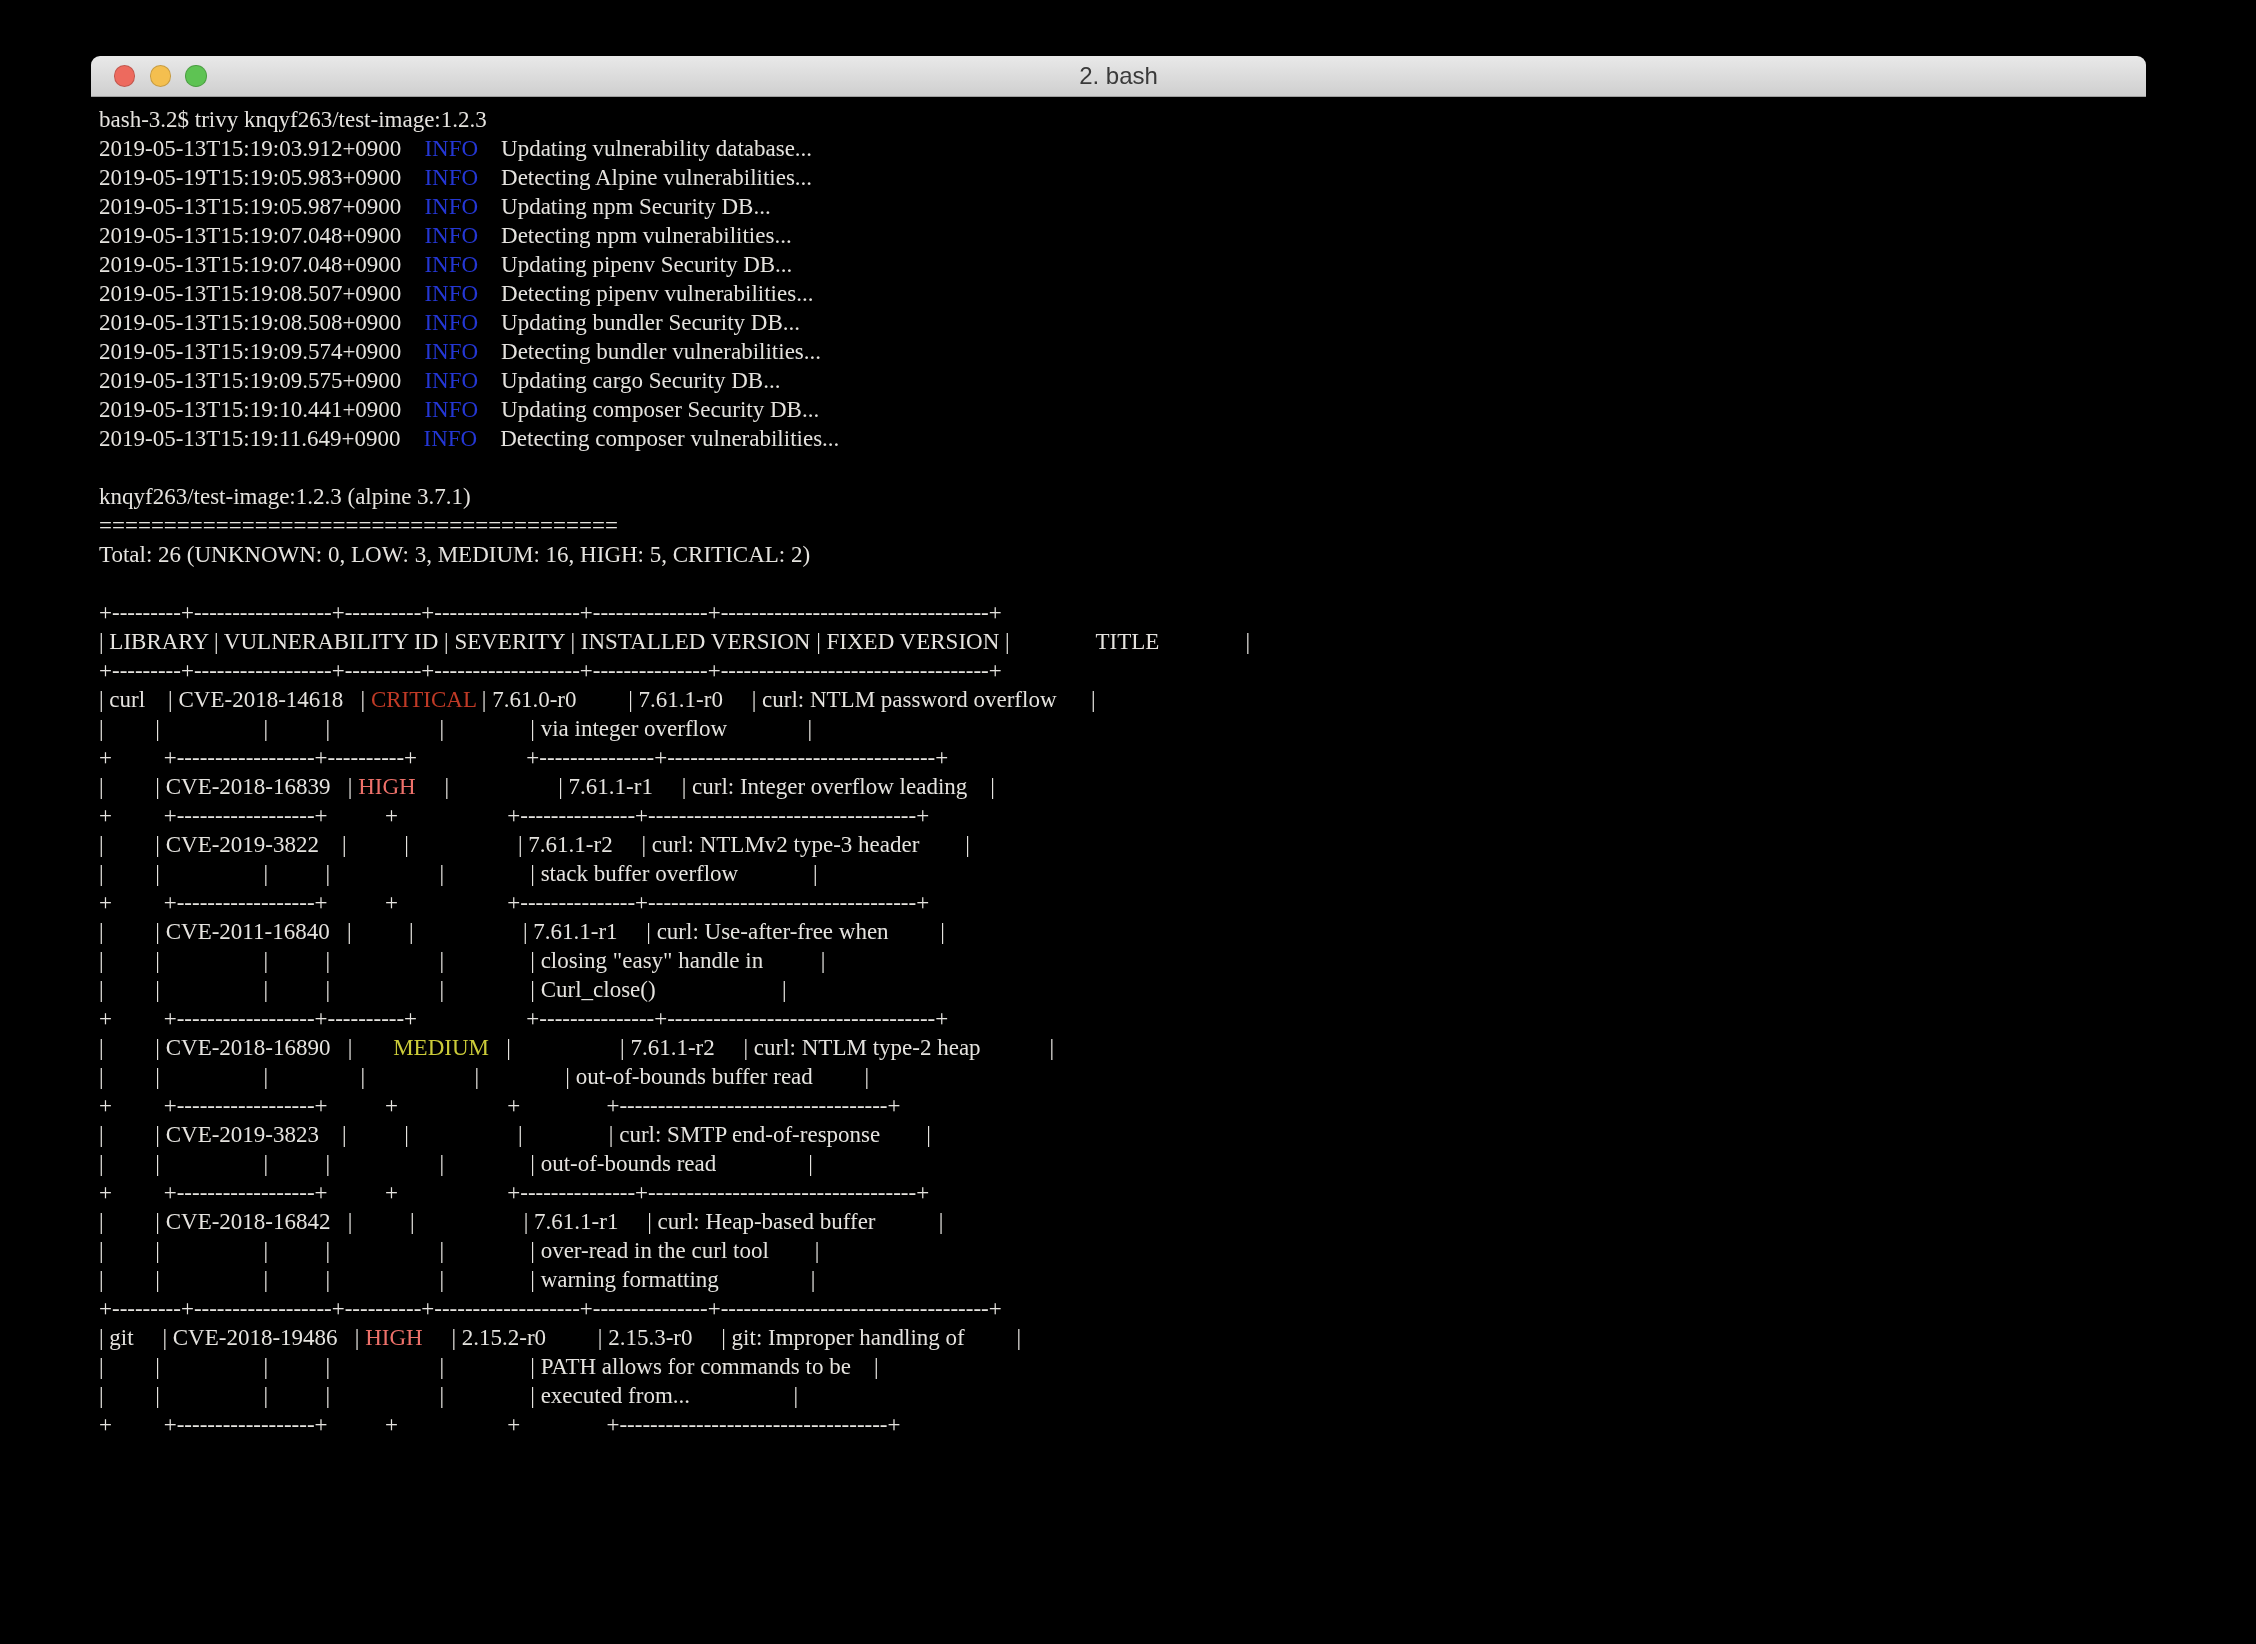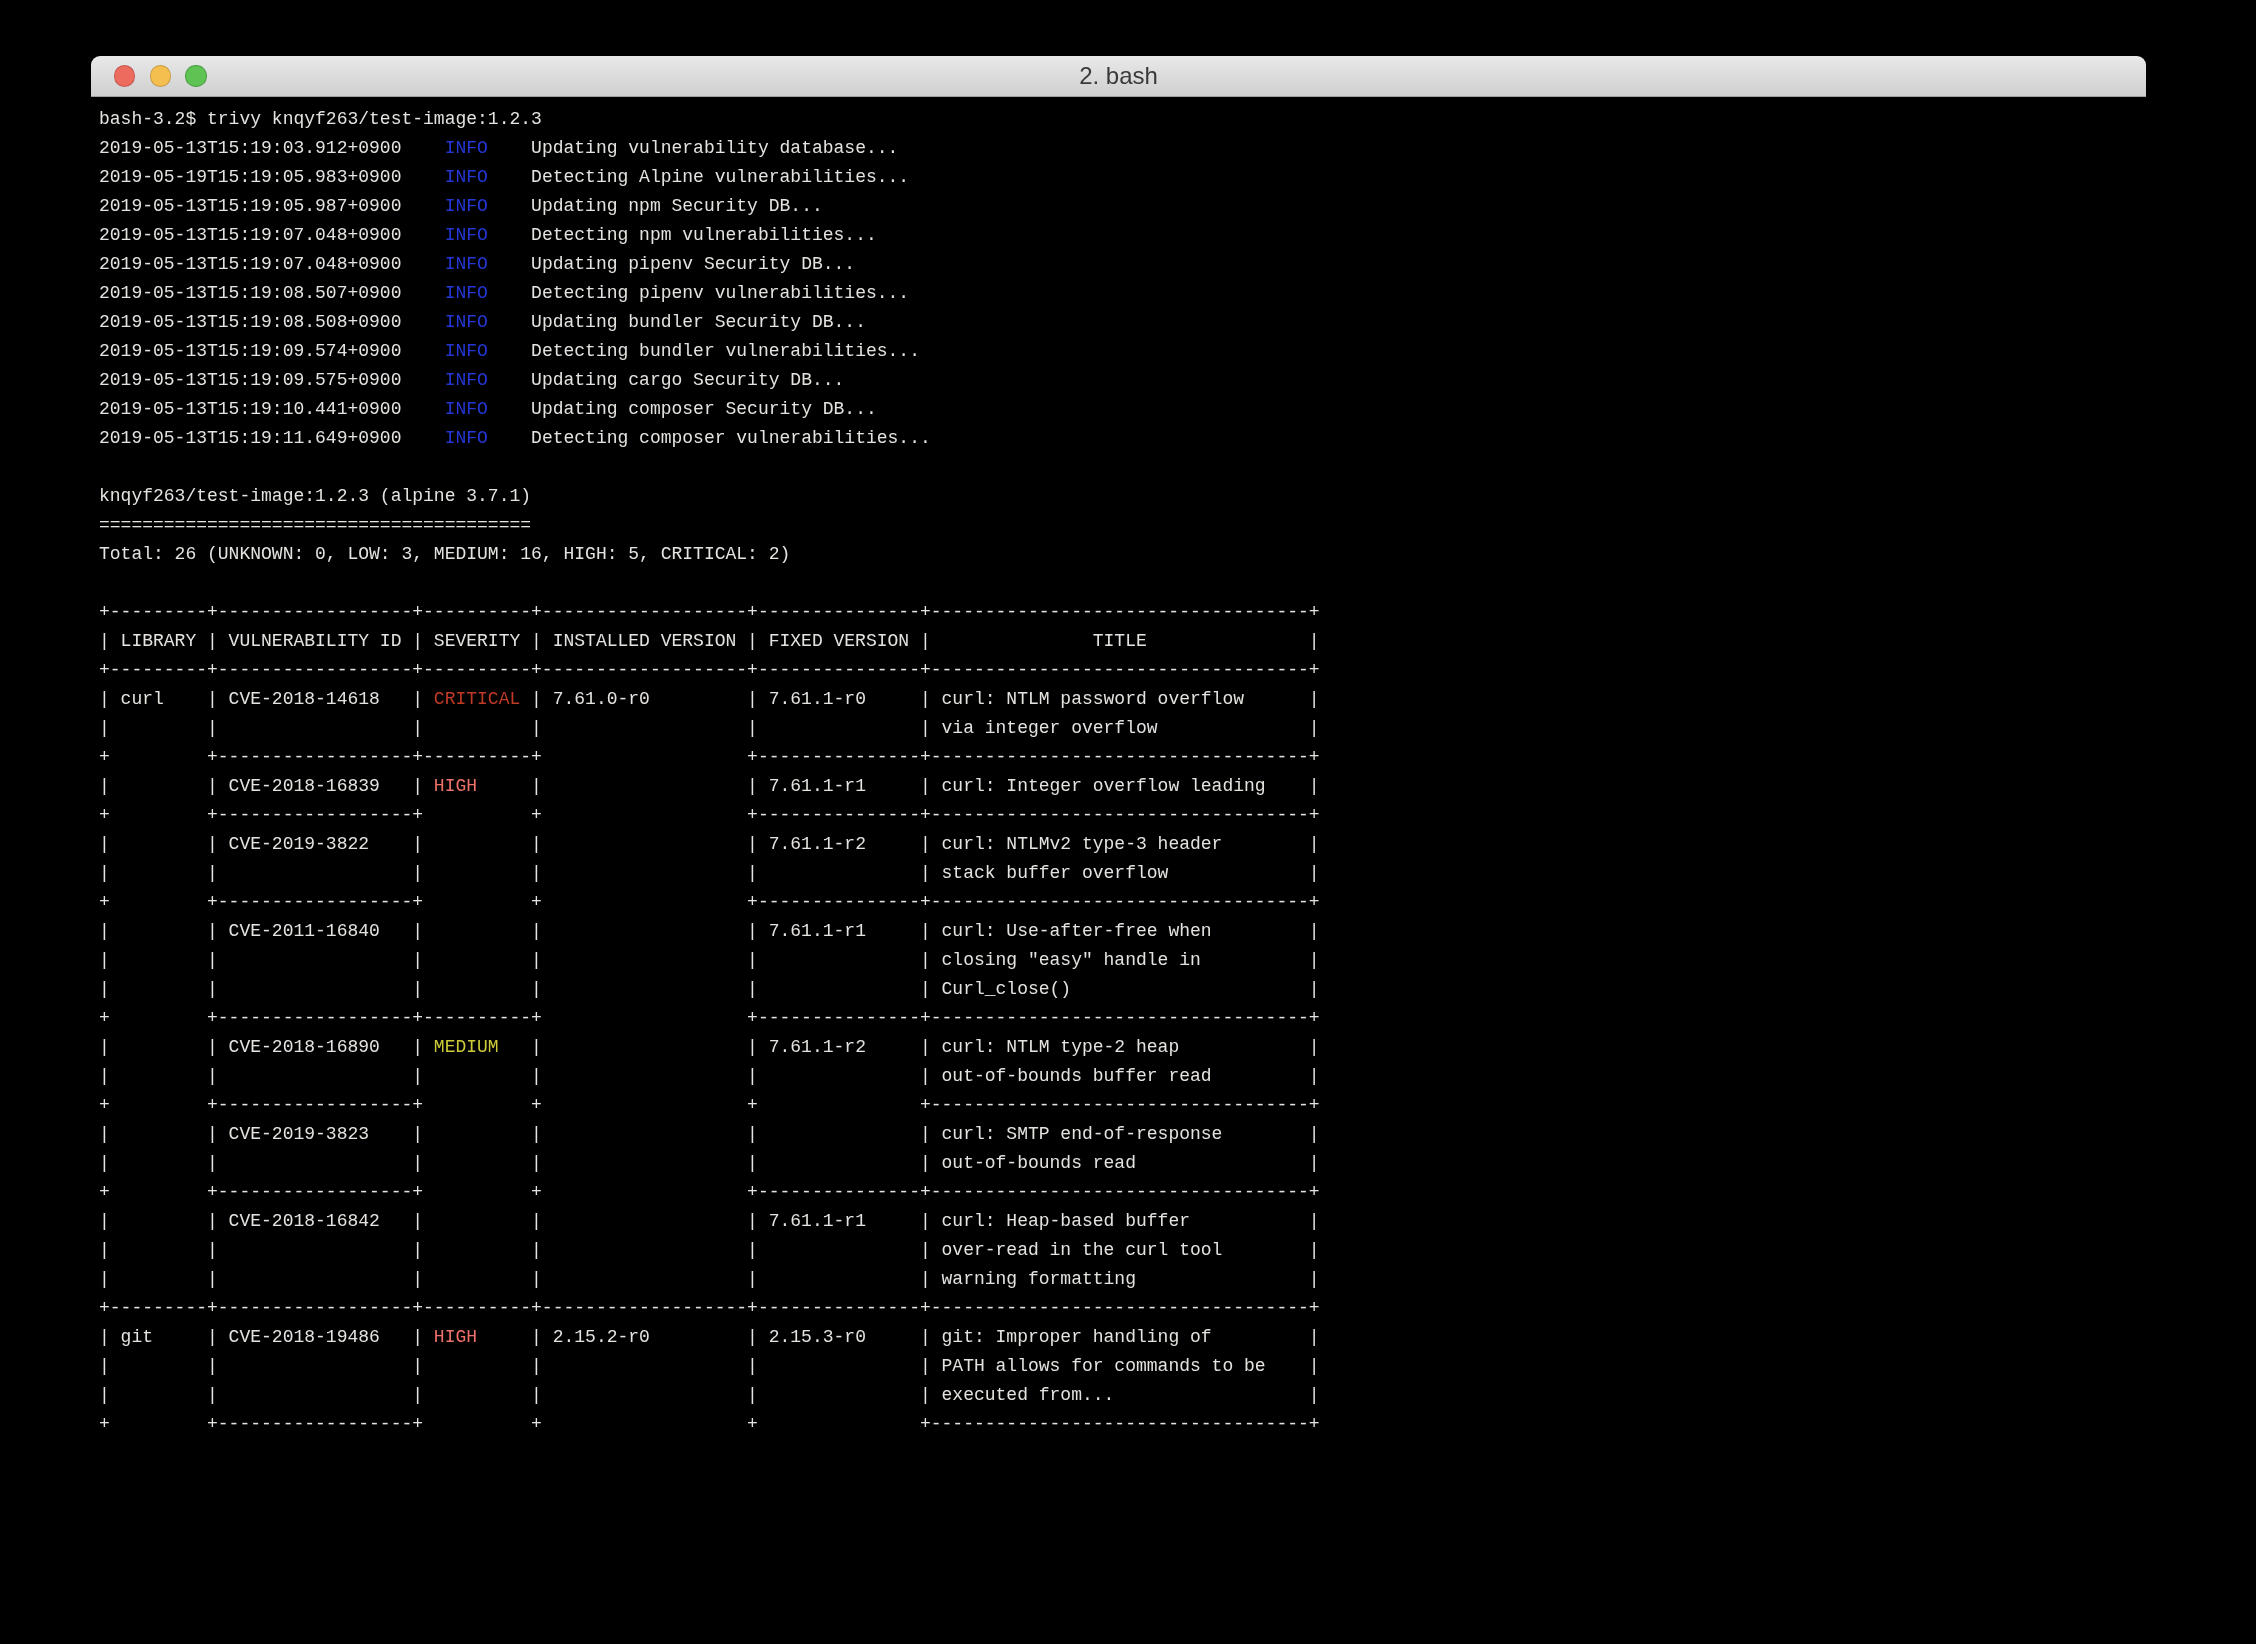--- a/index.html
+++ b/index.html
@@ -32,30 +32,30 @@
     cursor: default;
   }
   .wtitle {
     position: absolute; left: 0; right: 0; top: 0; bottom: 0;
     display: flex; align-items: center; justify-content: center;
     font-size: 24px; color: var(--tb-text, #3a3a3a);
     pointer-events: none;
   }
   .screen {
     padding: 8px 0 0 8px;
-    font-family: Liberation Mono, monospace;
-    font-size: 18px;
+    font-family: Liberation Serif, serif;
+    font-size: 23px;
     line-height: 29px;
     color: var(--fg, #e5e3df);
   }
   .tline { white-space: pre; height: 29px; }
   .info     { color: var(--info, #2437d4); }
   .critical { color: var(--critical, #c03a26); }
   .high     { color: var(--high, #ee716a); margin-top: 38px; }
-  .medium   { color: var(--medium, #cbcb39); }
+  .medium   { color: var(--medium, #cbcb39); margin-left: 35px; }
 </style>
 </head>
 <body>
 
 <div class="window">
   <div class="titlebar">
     <div class="lights">
       <span class="tl" style="background: rgb(237, 106, 94);"></span>
       <span class="tl" style="background: rgb(244, 191, 79);"></span>
       <span class="tl" style="background: rgb(94, 195, 83);"></span>

